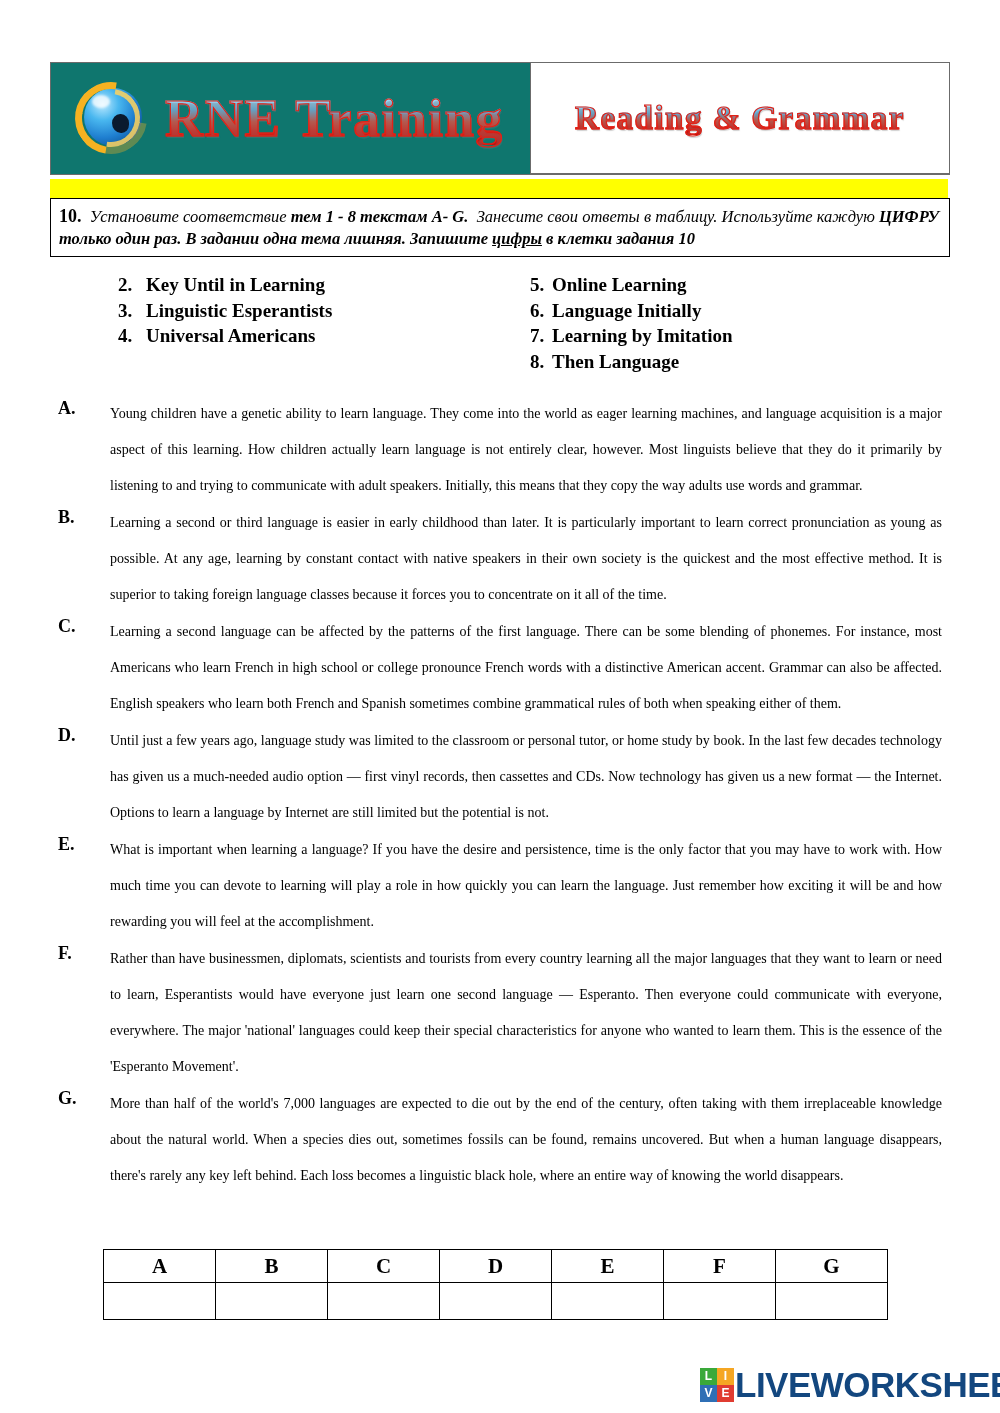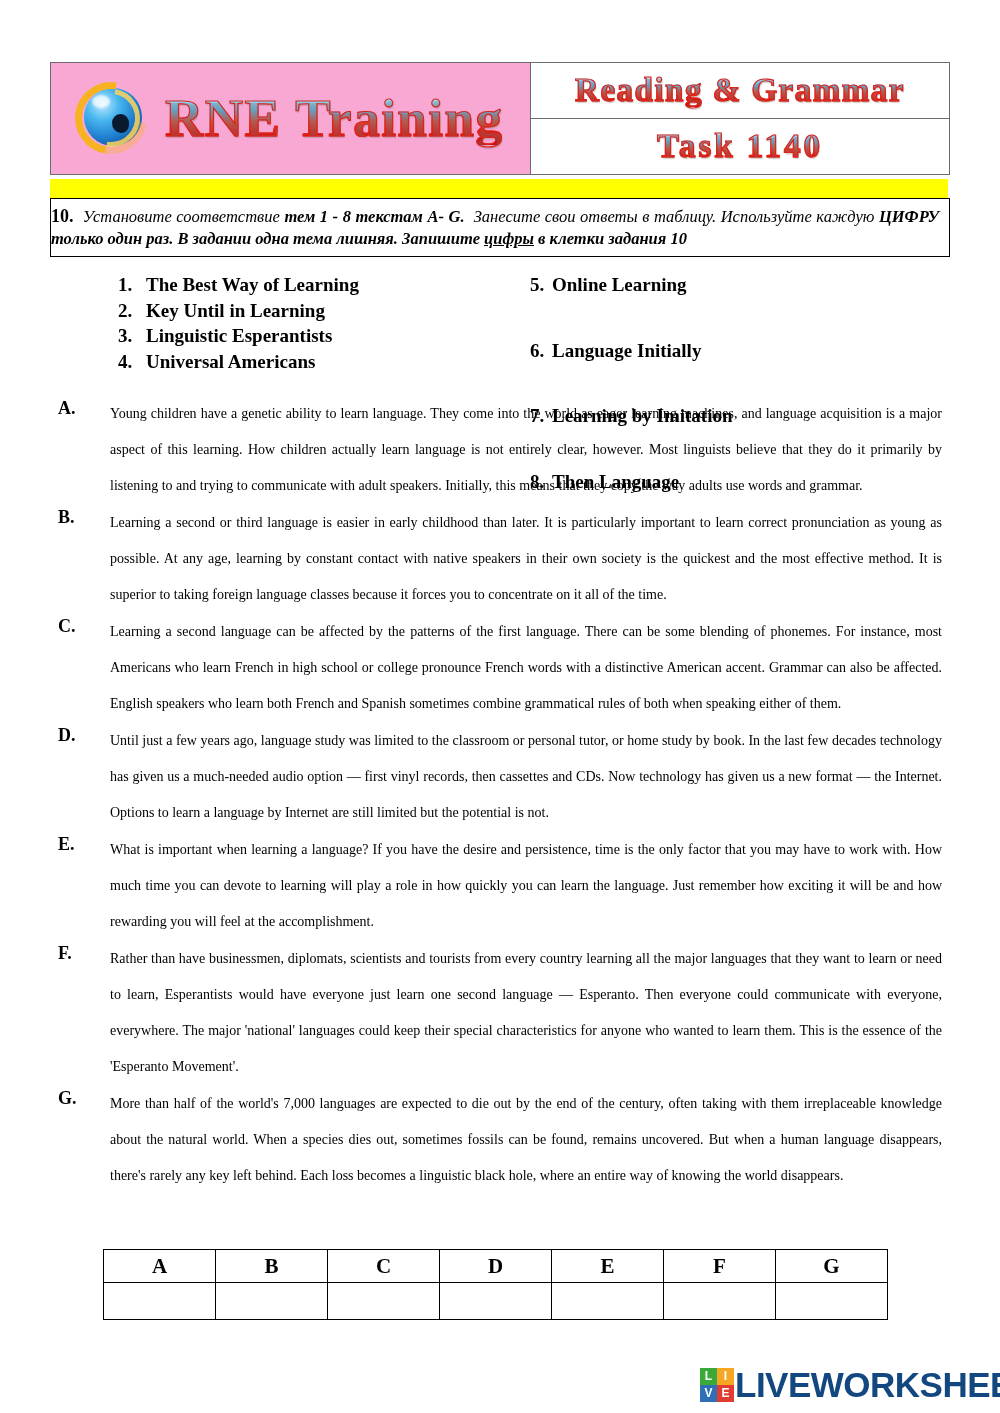--- a/index.html
+++ b/index.html
@@ -35,21 +35,21 @@
     box-sizing: border-box;
     background: #ffffff;
   }
   .header-left {
     width: 480px;
     box-sizing: border-box;
     border-right: 1px solid #6b6b6b;
     display: flex;
     align-items: center;
     padding-left: 22px;
-    background: #f9a8d4;
+    background: #0f766e;
   }
   .globe-logo {
     width: 78px;
     height: 78px;
     position: relative;
     flex: 0 0 auto;
     margin-right: 14px;
   }
   .globe-ball {
     position: absolute;
@@ -149,21 +149,21 @@
   }
 
   
   .instruction-box {
     position: absolute;
     left: 50px;
     top: 198px;
     width: 900px;
     box-sizing: border-box;
     border: 1px solid #000000;
-    padding: 5px 10px 6px 0;
+    padding: 5px 10px 6px 8px;
     background: #ffffff;
   }
   .instruction-text {
     font-size: 16.5px;
     line-height: 1.34;
     font-style: italic;
     text-align: justify;
   }
   .instruction-text b { font-weight: bold; }
   .instruction-text .num { font-style: normal; font-weight: bold; font-size: 18px; }
@@ -175,21 +175,21 @@
     left: 118px;
     top: 272px;
     width: 760px;
     display: flex;
   }
   .topic-col {
     display: flex;
     flex-direction: column;
   }
   .topic-col.left { width: 412px; }
-  .topic-col.right { width: 348px; gap: 40px; }
+  .topic-col.right { width: 348px; }
   .topic-item {
     font-size: 19px;
     font-weight: bold;
     line-height: 25.5px;
     white-space: nowrap;
   }
   .topic-item .tnum { display: inline-block; }
   .topic-col.left .tnum { width: 28px; }
   .topic-col.right .tnum { width: 22px; }
 
@@ -293,35 +293,31 @@
         <div class="globe-ball"></div>
         <div class="globe-ring"></div>
         <div class="globe-ring2"></div>
       </div>
       <div class="fancy title-rne">RNE Training</div>
     </div>
     <div class="header-right">
       <div class="hr-row top">
         <div class="fancy title-rg">Reading &amp; Grammar</div>
       </div>
-      <div class="hr-row">
-        <div class="fancy title-task">Task 1140</div>
-      </div>
     </div>
   </div>
 
   <div class="yellow-bar"></div>
 
   <div class="instruction-box">
     <div class="instruction-text"><span class="num">10.</span>&nbsp; <span>Установите соответствие</span> <b>тем 1 - 8 текстам A- G.</b>&nbsp; <span>Занесите свои ответы в таблицу. Используйте каждую</span> <b>ЦИФРУ только один раз. В задании одна тема лишняя. Запишите</b> <b><u>цифры</u></b> <b>в клетки задания 10</b></div>
   </div>
 
   <div class="topics">
     <div class="topic-col left">
-      <div class="topic-item"><span class="tnum">1.</span><span>The Best Way of Learning</span></div>
       <div class="topic-item"><span class="tnum">2.</span><span>Key Until in Learning</span></div>
       <div class="topic-item"><span class="tnum">3.</span><span>Linguistic Esperantists</span></div>
       <div class="topic-item"><span class="tnum">4.</span><span>Universal Americans</span></div>
     </div>
     <div class="topic-col right">
       <div class="topic-item"><span class="tnum">5.</span><span>Online Learning</span></div>
       <div class="topic-item"><span class="tnum">6.</span><span>Language Initially</span></div>
       <div class="topic-item"><span class="tnum">7.</span><span>Learning by Imitation</span></div>
       <div class="topic-item"><span class="tnum">8.</span><span>Then Language</span></div>
     </div>

